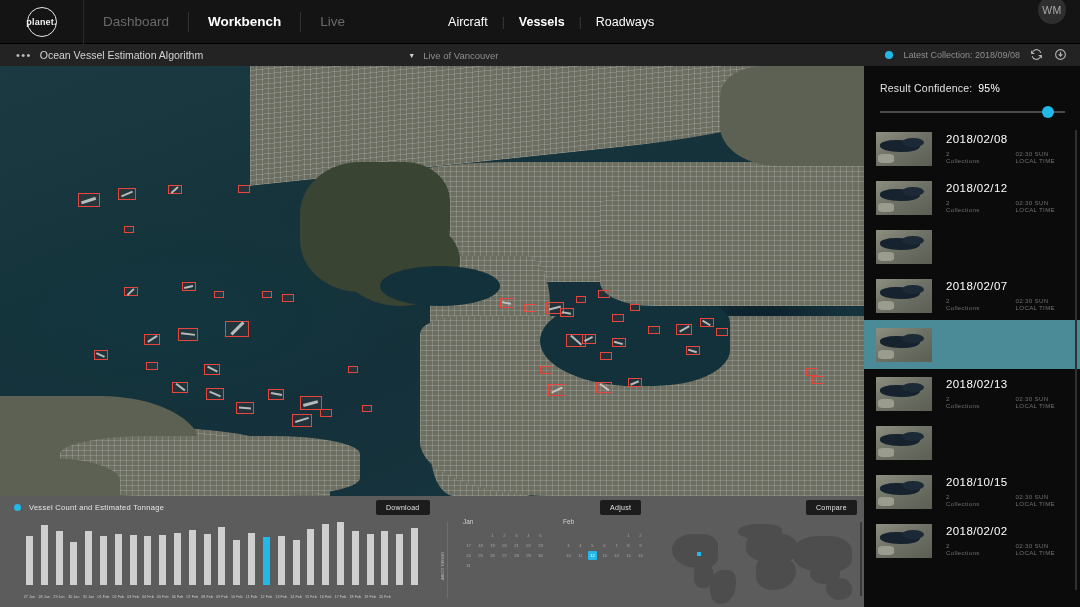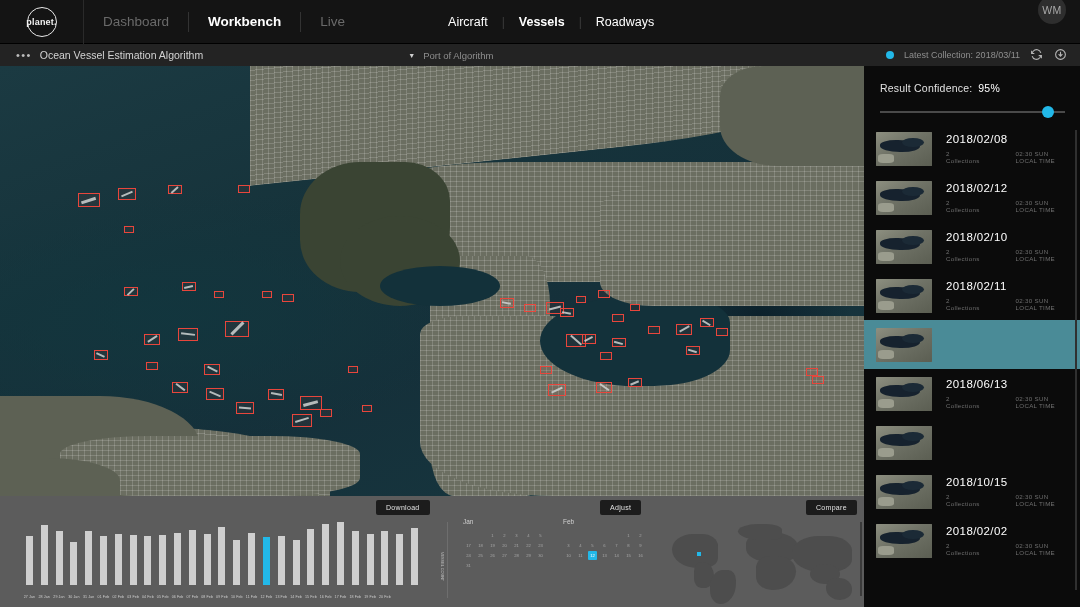--- a/index.html
+++ b/index.html
@@ -151,24 +151,24 @@
     </div>
     <div class="nav-right">
       <div class="avatar">WM</div>
     </div>
   </div>
 
   <div class="subbar">
     <span class="dots">•••</span>
     <span class="algo-name">Ocean Vessel Estimation Algorithm</span>
     <span class="chev">▼</span>
-    <span class="aoi">Port of Algorithm</span>
+    <span class="aoi">Live of Vancouver</span>
     <div class="sub-right">
       <span class="dot-cy"></span>
-      <span class="latest">Latest Collection: 2018/03/11</span>
+      <span class="latest">Latest Collection: 2018/09/08</span>
       <span class="tb-ico">
         <svg viewBox="0 0 24 24" width="13" height="13" fill="none" stroke="#b5b5b5" stroke-width="2">
           <path d="M3 5v5h5M21 19v-5h-5"></path>
             <path d="M20 9a8 8 0 0 0-14-3L3 10M4 15a8 8 0 0 0 14 3l3-4"></path>
         </svg>
       </span>
       <span class="tb-ico">
         <svg viewBox="0 0 24 24" width="13" height="13" fill="none" stroke="#b5b5b5" stroke-width="2">
           <circle cx="12" cy="12" r="9"></circle>
             <path d="M12 7v8M8.5 11.5 12 15l3.5-3.5"></path>
@@ -344,60 +344,53 @@
             </div>
           </div>
         </div>
         <div class="drow">
           <div class="dthumb">
             <i style="left:0;top:0;width:56px;height:34px;background:linear-gradient(150deg,#8d8f80,#6f7266 45%,#5b5e52)"></i>
             <i style="left:4px;top:8px;width:40px;height:12px;background:#16222e;border-radius:40% 55% 45% 50%"></i>
             <i style="left:26px;top:6px;width:22px;height:9px;background:#1b2a36;border-radius:50%"></i>
             <i style="left:2px;top:22px;width:16px;height:9px;background:#9a9c8d;border-radius:30%"></i>
           </div>
+        </div>
+        <div class="drow">
+          <div class="dthumb">
+            <i style="left:0;top:0;width:56px;height:34px;background:linear-gradient(150deg,#8d8f80,#6f7266 45%,#5b5e52)"></i>
+            <i style="left:4px;top:8px;width:40px;height:12px;background:#16222e;border-radius:40% 55% 45% 50%"></i>
+            <i style="left:26px;top:6px;width:22px;height:9px;background:#1b2a36;border-radius:50%"></i>
+            <i style="left:2px;top:22px;width:16px;height:9px;background:#9a9c8d;border-radius:30%"></i>
+          </div>
           <div class="dmeta">
-            <div class="ddate">2018/02/10</div>
+            <div class="ddate">2018/02/07</div>
             <div class="dsub">
               <span>2 Collections</span>
               <span>02:30 SUN LOCAL TIME</span>
             </div>
           </div>
         </div>
+        <div class="drow sel">
+          <div class="dthumb">
+            <i style="left:0;top:0;width:56px;height:34px;background:linear-gradient(150deg,#8d8f80,#6f7266 45%,#5b5e52)"></i>
+            <i style="left:4px;top:8px;width:40px;height:12px;background:#16222e;border-radius:40% 55% 45% 50%"></i>
+            <i style="left:26px;top:6px;width:22px;height:9px;background:#1b2a36;border-radius:50%"></i>
+            <i style="left:2px;top:22px;width:16px;height:9px;background:#9a9c8d;border-radius:30%"></i>
+          </div>
+        </div>
         <div class="drow">
           <div class="dthumb">
             <i style="left:0;top:0;width:56px;height:34px;background:linear-gradient(150deg,#8d8f80,#6f7266 45%,#5b5e52)"></i>
             <i style="left:4px;top:8px;width:40px;height:12px;background:#16222e;border-radius:40% 55% 45% 50%"></i>
             <i style="left:26px;top:6px;width:22px;height:9px;background:#1b2a36;border-radius:50%"></i>
             <i style="left:2px;top:22px;width:16px;height:9px;background:#9a9c8d;border-radius:30%"></i>
           </div>
           <div class="dmeta">
-            <div class="ddate">2018/02/11</div>
-            <div class="dsub">
-              <span>2 Collections</span>
-              <span>02:30 SUN LOCAL TIME</span>
-            </div>
-          </div>
-        </div>
-        <div class="drow sel">
-          <div class="dthumb">
-            <i style="left:0;top:0;width:56px;height:34px;background:linear-gradient(150deg,#8d8f80,#6f7266 45%,#5b5e52)"></i>
-            <i style="left:4px;top:8px;width:40px;height:12px;background:#16222e;border-radius:40% 55% 45% 50%"></i>
-            <i style="left:26px;top:6px;width:22px;height:9px;background:#1b2a36;border-radius:50%"></i>
-            <i style="left:2px;top:22px;width:16px;height:9px;background:#9a9c8d;border-radius:30%"></i>
-          </div>
-        </div>
-        <div class="drow">
-          <div class="dthumb">
-            <i style="left:0;top:0;width:56px;height:34px;background:linear-gradient(150deg,#8d8f80,#6f7266 45%,#5b5e52)"></i>
-            <i style="left:4px;top:8px;width:40px;height:12px;background:#16222e;border-radius:40% 55% 45% 50%"></i>
-            <i style="left:26px;top:6px;width:22px;height:9px;background:#1b2a36;border-radius:50%"></i>
-            <i style="left:2px;top:22px;width:16px;height:9px;background:#9a9c8d;border-radius:30%"></i>
-          </div>
-          <div class="dmeta">
-            <div class="ddate">2018/06/13</div>
+            <div class="ddate">2018/02/13</div>
             <div class="dsub">
               <span>2 Collections</span>
               <span>02:30 SUN LOCAL TIME</span>
             </div>
           </div>
         </div>
         <div class="drow">
           <div class="dthumb">
             <i style="left:0;top:0;width:56px;height:34px;background:linear-gradient(150deg,#8d8f80,#6f7266 45%,#5b5e52)"></i>
             <i style="left:4px;top:8px;width:40px;height:12px;background:#16222e;border-radius:40% 55% 45% 50%"></i>
@@ -433,20 +426,24 @@
               <span>2 Collections</span>
               <span>02:30 SUN LOCAL TIME</span>
             </div>
           </div>
         </div>
       </div>
     <div class="scrollbar"></div>
   </div>
 
   <div class="bottom">
+    <div class="bhead">
+      <span class="bdot"></span>
+      <span class="btitle">Vessel Count and Estimated Tonnage</span>
+    </div>
     <div class="btn download">Download</div>
     <div class="btn adjust">Adjust</div>
     <div class="btn compare">Compare</div>
 
     <div class="chart">
       <div class="bars" id="bars">
           <div class="bar-cell">
             <div class="bar" style="height: 77.4194%;"></div>
           </div>
           <div class="bar-cell">

